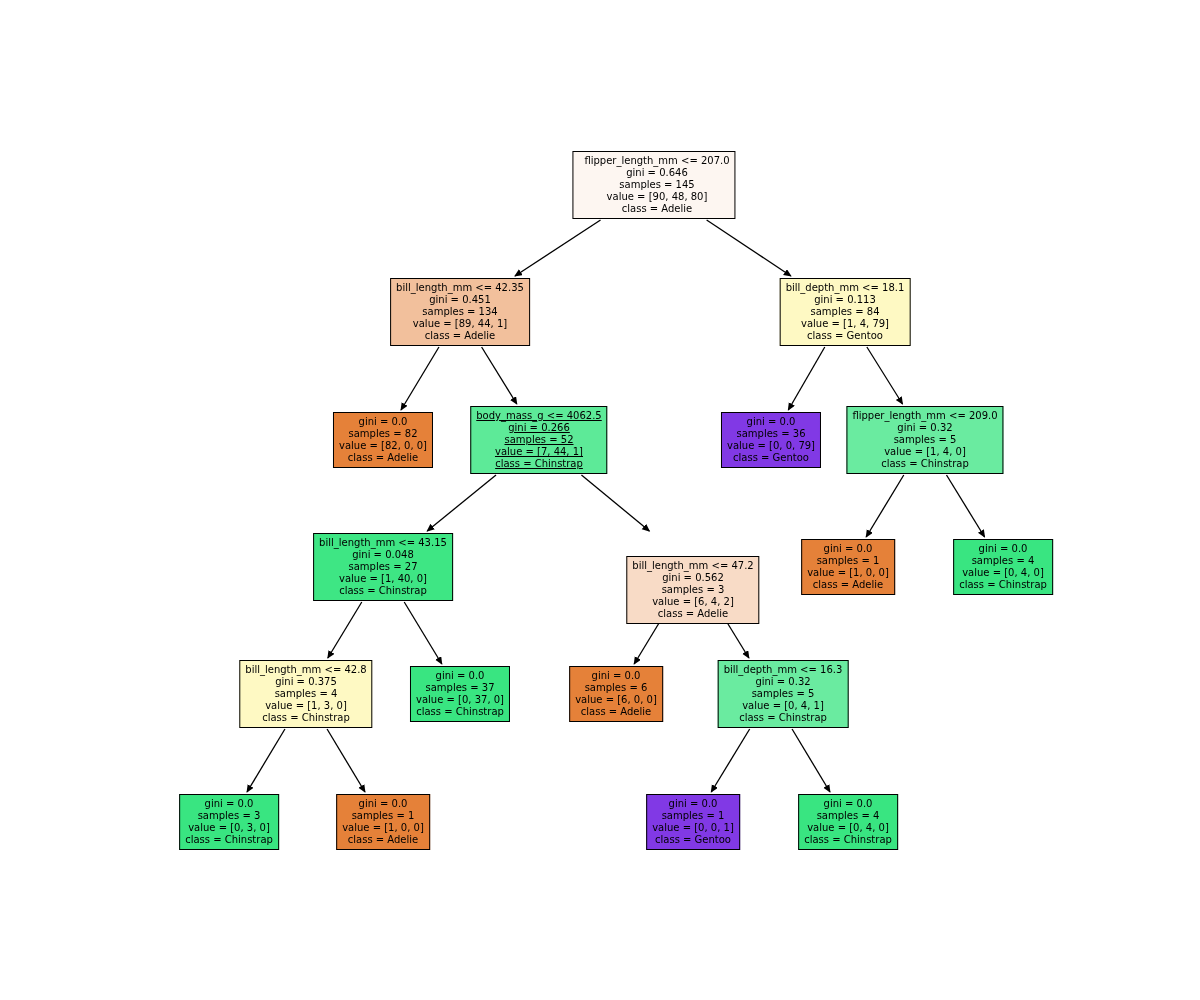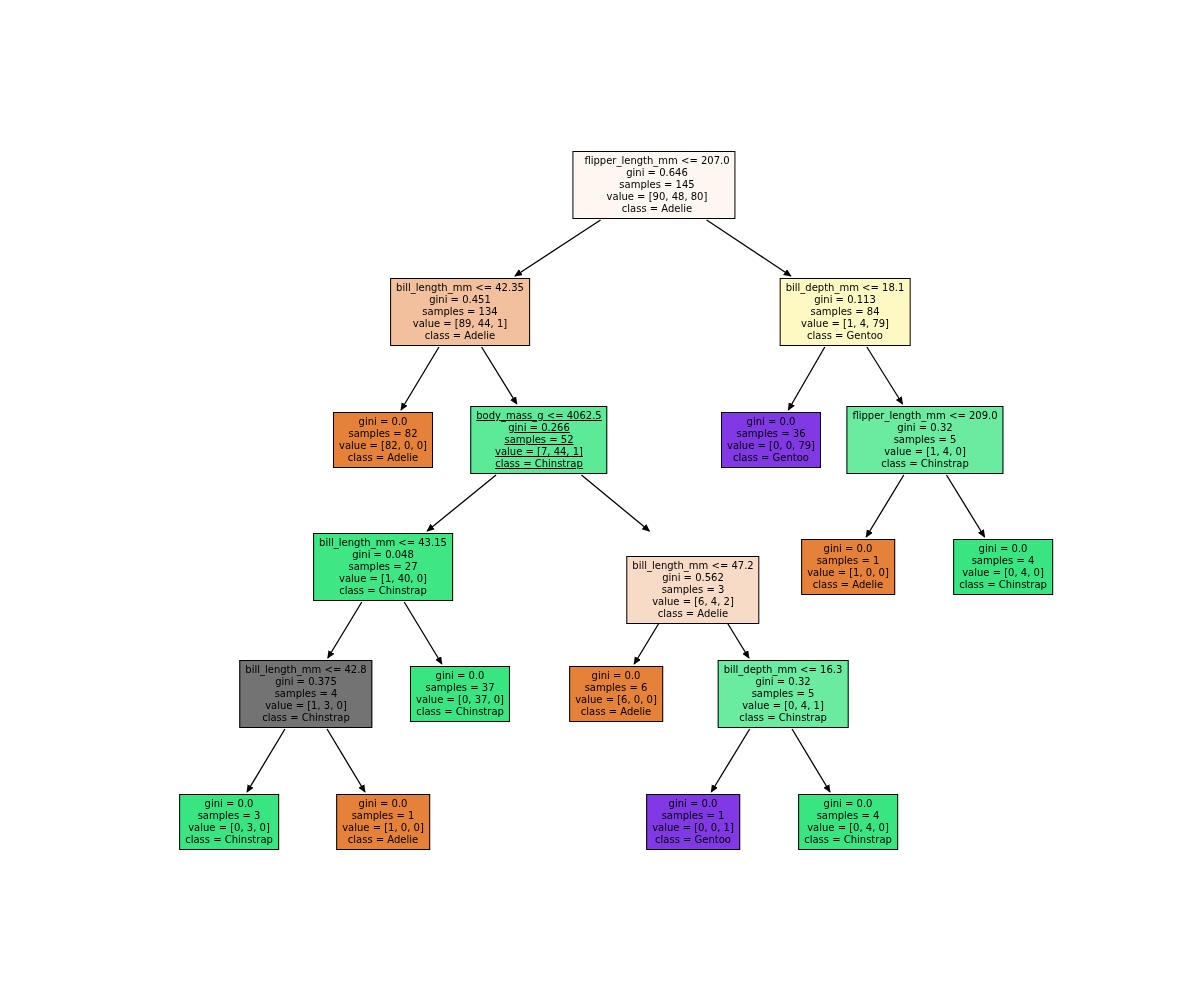--- a/index.html
+++ b/index.html
@@ -135,21 +135,21 @@
         <span class="node-line">samples = 1</span>
         <span class="node-line">value = [1, 0, 0]</span>
         <span class="node-line">class = Adelie</span>
       </div>
       <div class="node" style="left: 1003px; top: 567px; background: rgb(57, 229, 129); border-color: rgb(0, 0, 0); color: rgb(0, 0, 0);">
         <span class="node-line">gini = 0.0</span>
         <span class="node-line">samples = 4</span>
         <span class="node-line">value = [0, 4, 0]</span>
         <span class="node-line">class = Chinstrap</span>
       </div>
-      <div class="node" style="left: 306px; top: 694px; background: #737373; border-color: rgb(0, 0, 0); color: rgb(0, 0, 0);">
+      <div class="node" style="left: 306px; top: 694px; background: #fef9c3; border-color: rgb(0, 0, 0); color: rgb(0, 0, 0);">
         <span class="node-line">bill_length_mm &lt;= 42.8</span>
         <span class="node-line">gini = 0.375</span>
         <span class="node-line">samples = 4</span>
         <span class="node-line">value = [1, 3, 0]</span>
         <span class="node-line">class = Chinstrap</span>
       </div>
       <div class="node" style="left: 460px; top: 694px; background: rgb(57, 229, 129); border-color: rgb(0, 0, 0); color: rgb(0, 0, 0);">
         <span class="node-line">gini = 0.0</span>
         <span class="node-line">samples = 37</span>
         <span class="node-line">value = [0, 37, 0]</span>

